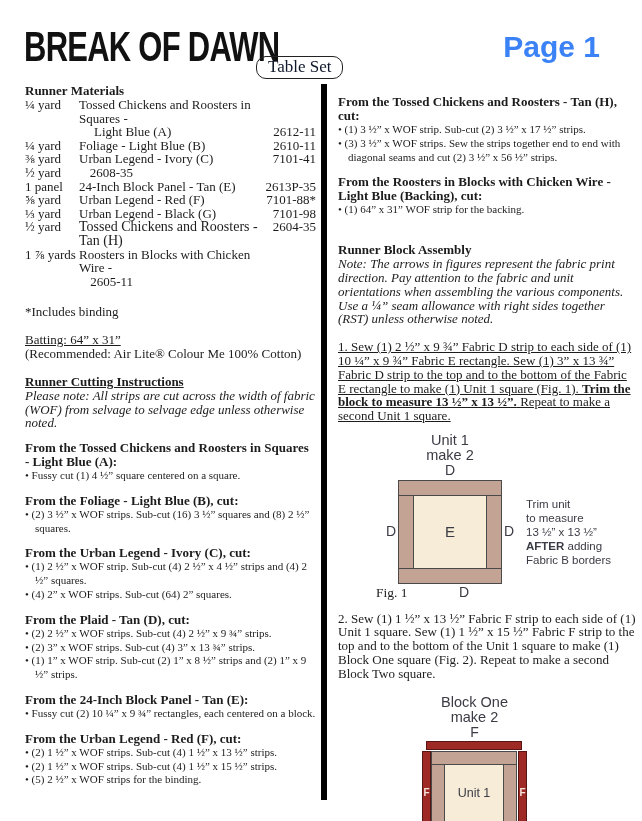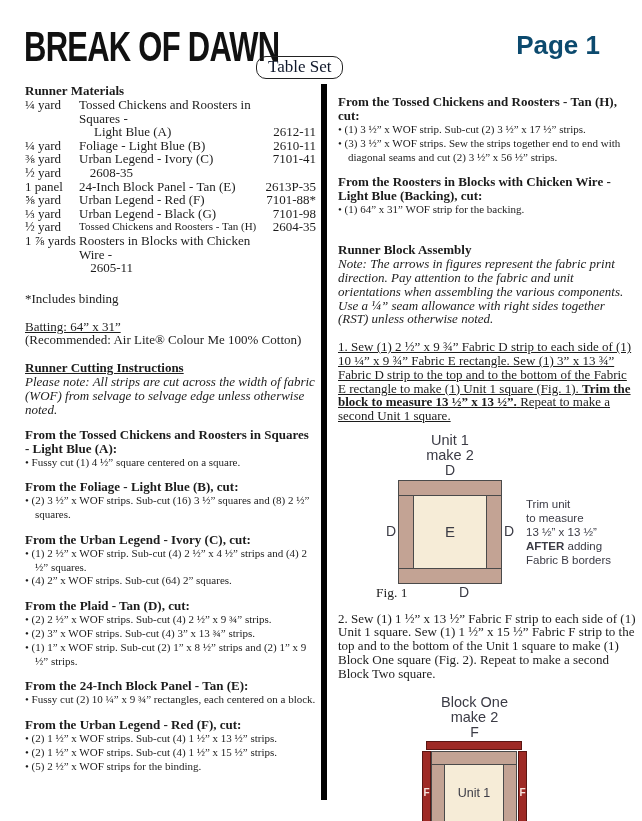--- a/index.html
+++ b/index.html
@@ -5,34 +5,34 @@
   html,body{margin:0;padding:0;background:#e8e8e8;}
   .page{position:relative;width:642px;height:821px;background:#ffffff;margin:0 auto;overflow:hidden;
         font-family:"Liberation Serif", serif;color:#1c1c1c;}
   
   .title{position:absolute;left:24px;top:22px;font-family:"Liberation Sans",sans-serif;
          font-weight:700;font-size:43px;letter-spacing:-1px;transform:scaleX(.72);transform-origin:left top;
          white-space:nowrap;color:#111;}
   .tableset{position:absolute;left:256px;top:56px;border:1.5px solid #222;border-radius:10px;
             padding:0 11px 1px;font-size:17px;color:#0f172a;}
   .pagenum{position:absolute;right:42px;top:30px;font-family:"Liberation Sans",sans-serif;
-           font-weight:700;font-size:26px;color:#0c4a6e;}
+           font-weight:700;font-size:30px;color:#3b82f6;}
   
   .columns{position:absolute;left:25px;top:84px;width:600px;display:flex;}
   .col-left{width:291px;flex:none;}
   .divider{width:6px;flex:none;background:#000;height:716px;margin-left:5px;}
   .col-right{flex:1;margin-left:11px;}
   .body-txt{font-size:13px;line-height:13.8px;}
   b.h{font-weight:700;}
   
   .mat-line{display:flex;font-size:13px;line-height:13.6px;}
   .mat-qty{width:54px;flex:none;}
   .mat-desc{flex:1;}
   .mat-desc.ind{padding-left:15px;}
-  .mat-desc.sm{font-size:11px;}
+  .mat-desc.sm{font-size:14px;}
   .mat-sku{flex:none;text-align:right;min-width:54px;}
   .smalltxt{font-size:10.5px;}
   
   .gap17{margin-top:17px;} .gap14{margin-top:14px;text-decoration:underline;} .gap12{margin-top:12px;} .gap26{margin-top:26px;}
   .italic{font-style:italic;}
   
   .section{margin-top:11px;}
   .sec-title{font-weight:700;font-size:13px;line-height:14px;}
   .bullet{padding-left:10px;text-indent:-10px;font-size:11px;line-height:13.8px;}
   

